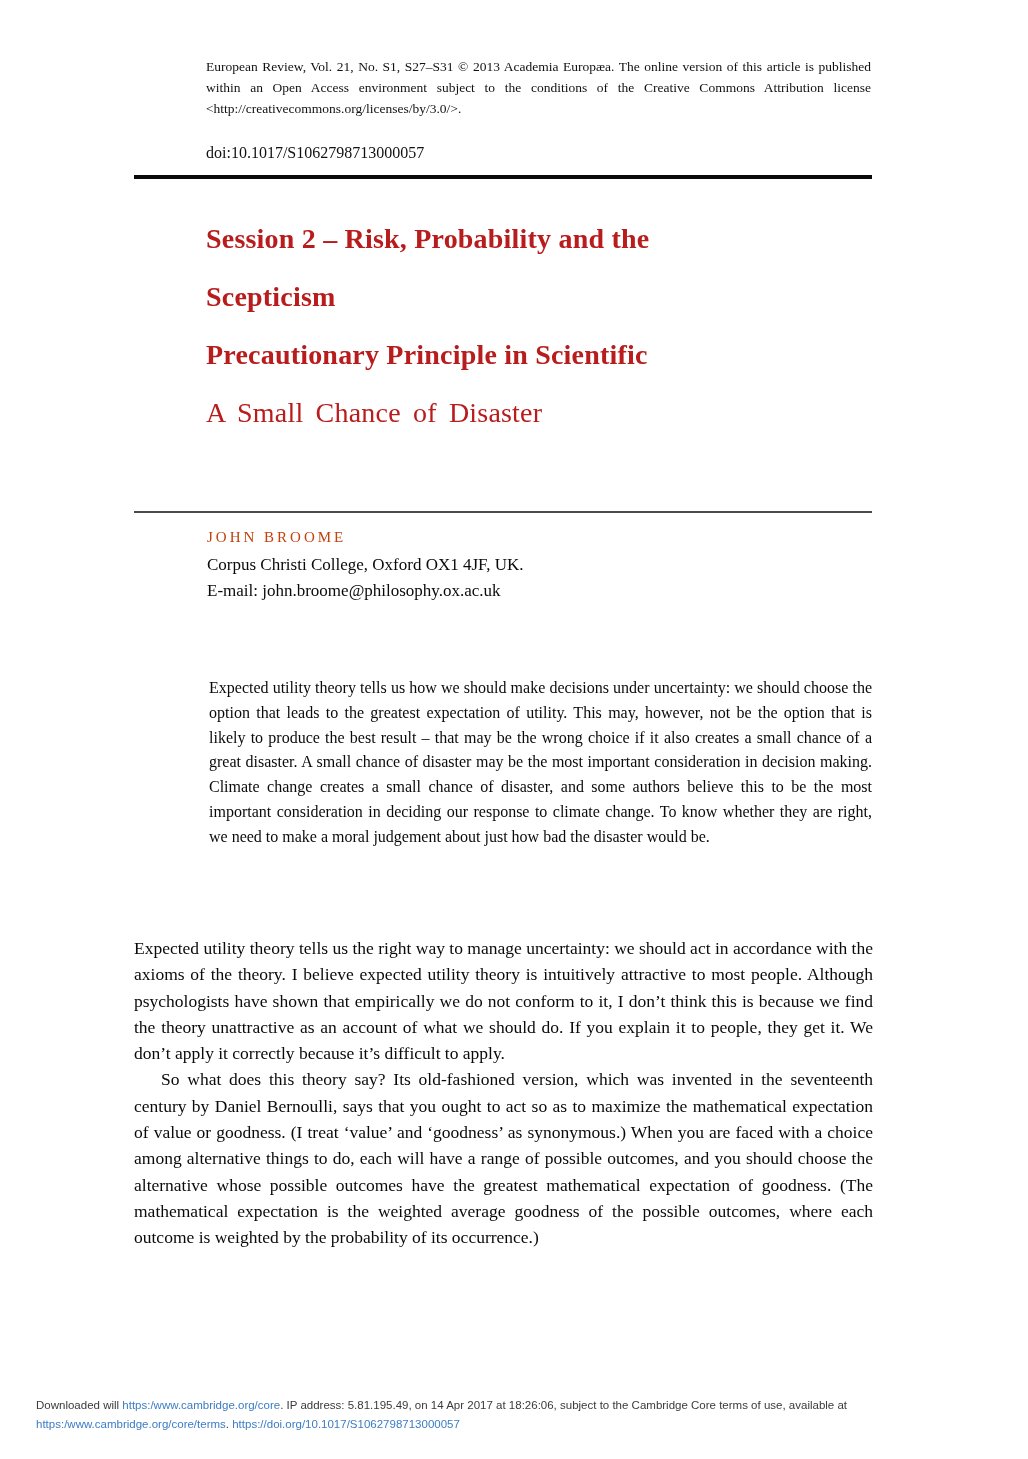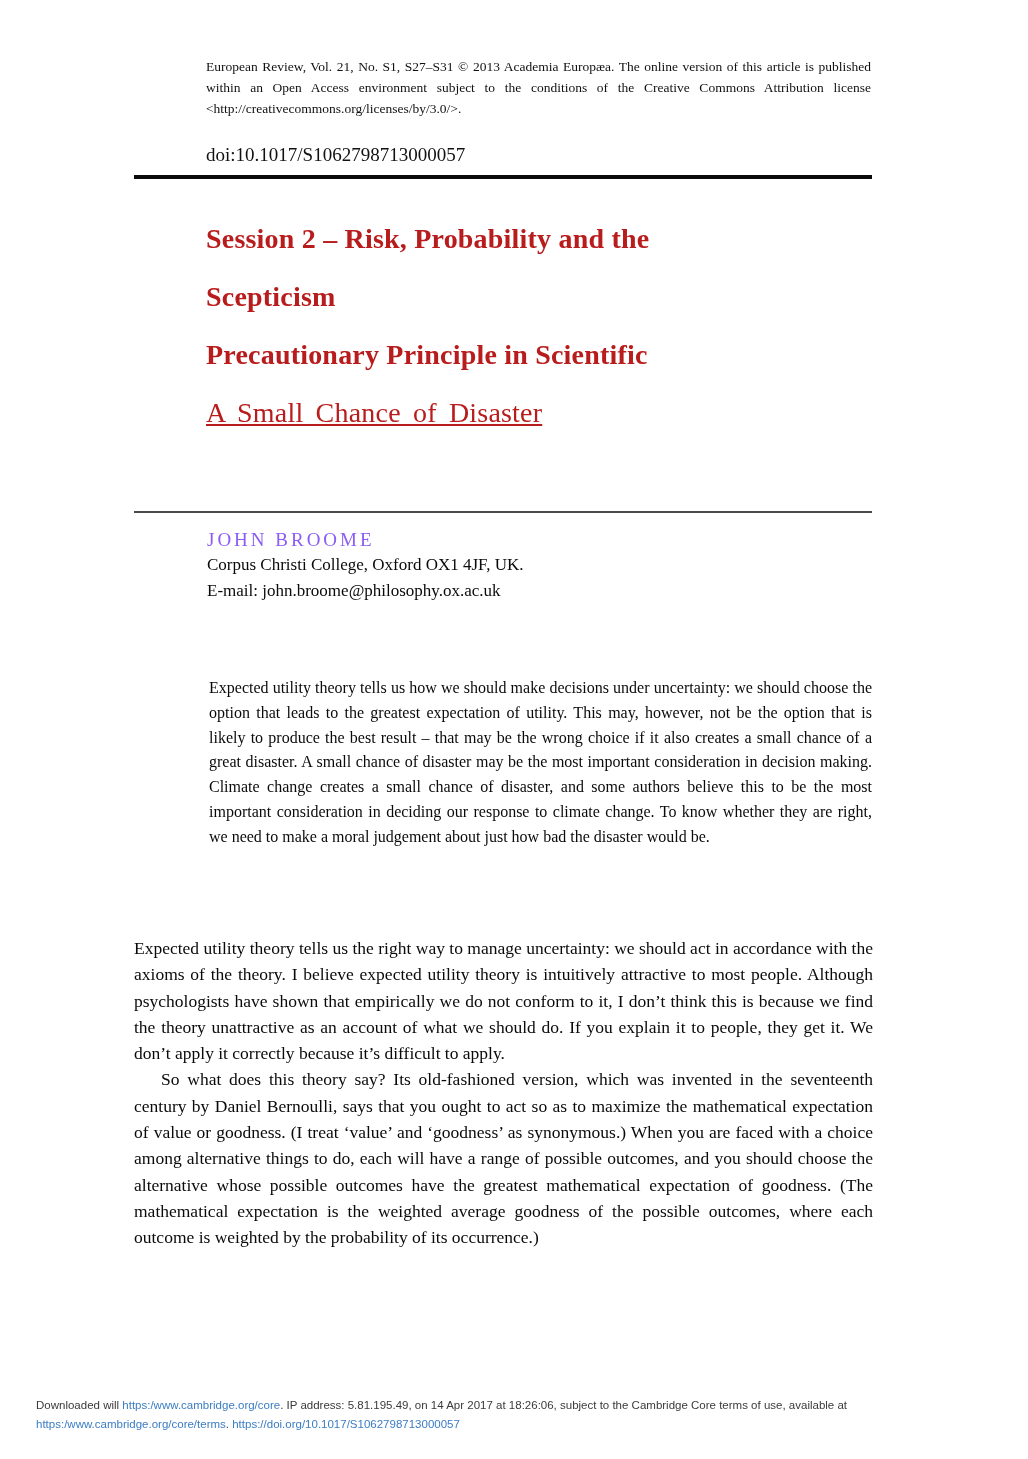--- a/index.html
+++ b/index.html
@@ -19,48 +19,47 @@
   .abs { position: absolute; }
 
   .journal-header {
     left: 206px; top: 56px; width: 665px;
     font-size: 13.5px; line-height: 21px;
     text-align: justify;
     color: #111111;
   }
   .doi-line {
     left: 206px; top: 144px; width: 665px;
-    font-size: 19px; color: #111111;
+    font-size: 16px; color: #111111;
   }
   .rule-thick {
     left: 134px; top: 175px; width: 738px; height: 4px;
     background: #0a0a0a;
   }
   .title-block {
     left: 206px; top: 210px; width: 690px;
     font-size: 28px; font-weight: bold;
     line-height: 58px;
     letter-spacing: 0.2px;
     color: #b91c1c;
   }
   .title-line { white-space: nowrap; }
   .subtitle-line {
     font-weight: normal;
     word-spacing: 5px;
     white-space: nowrap;
-    text-decoration: underline;
   }
   .rule-thin {
     left: 134px; top: 511px; width: 738px; height: 2px;
     background: #4a4a4a;
   }
   .author-name {
     left: 207px; top: 529px;
-    font-size: 19px; letter-spacing: 3px;
-    color: #8b5cf6;
+    font-size: 15px; letter-spacing: 3px;
+    color: #c2410c;
   }
   .affiliation-block {
     left: 207px; top: 552px; width: 640px;
     font-size: 17px; line-height: 25.5px;
     color: #0a0a0a;
   }
   .abstract-block {
     left: 209px; top: 676px; width: 663px;
     font-size: 16px; line-height: 24.8px;
     text-align: justify;

